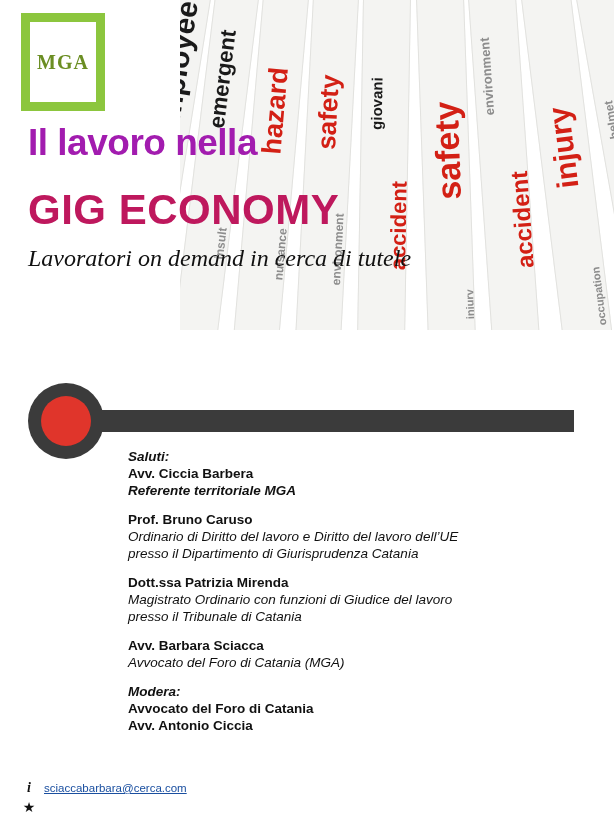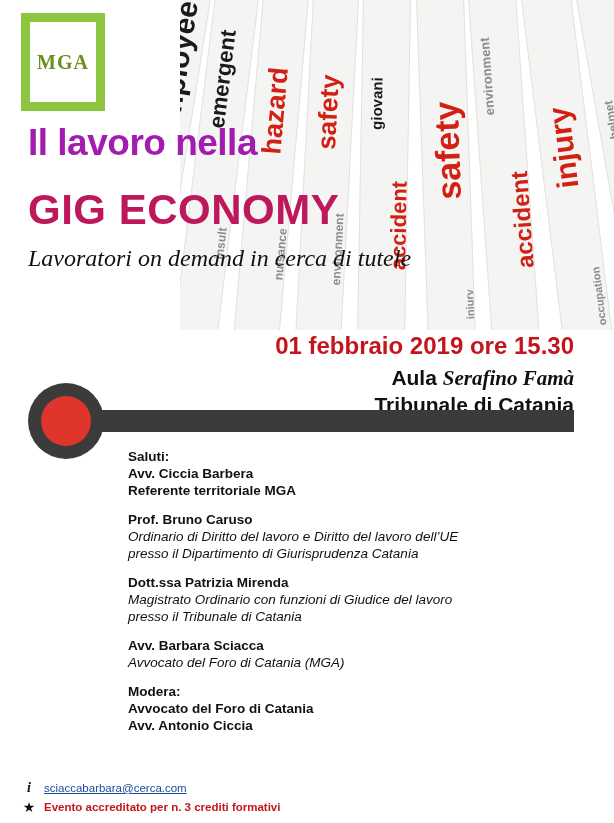--- a/index.html
+++ b/index.html
@@ -182,21 +182,21 @@
     top: 448px;
     width: 430px;
     color: #111;
   }
   .program .line {
     font-size: 13.5px;
     line-height: 17px;
     white-space: nowrap;
   }
   .program .b { font-weight: bold; }
-  .program .bi { font-weight: bold; }
+  .program .bi { font-weight: bold; font-style: italic; }
   .program .it { font-style: italic; }
   .program .gap { height: 12px; }
   .program .indent { padding-left: 28px; }
 
   
   .footer {
     position: absolute;
     left: 22px;
     bottom: 8px;
     width: 560px;
@@ -277,25 +277,20 @@
   <div class="logo">
     <div class="logo-inner">
       <span class="logo-text">MGA</span>
     </div>
   </div>
 
   <div class="title1">Il lavoro nella</div>
   <div class="title2">GIG  ECONOMY</div>
   <div class="subtitle">Lavoratori on demand in cerca di tutele</div>
 
-  <div class="datebox">
-    <div class="d">01 febbraio 2019 ore 15.30</div>
-    <div class="hall"><span>Aula </span><em>Serafino Famà</em></div>
-    <div class="court">Tribunale di Catania</div>
-  </div>
 
   <div class="gavel-head"></div>
   <div class="gavel-handle"></div>
 
   <div class="program">
     <div class="line bi">Saluti:</div>
     <div class="line b">Avv. Ciccia Barbera</div>
     <div class="line bi">Referente territoriale MGA</div>
 
 
@@ -319,17 +314,16 @@
     <div class="line b">Avv. Antonio Ciccia</div>
   </div>
 
   <div class="footer">
     <div class="footer-row">
       <span class="footer-icon info">i</span>
       <a class="mail" href="#">sciaccabarbara@cerca.com</a>
     </div>
     <div class="footer-row">
       <span class="footer-icon">★</span>
-      <span class="accred">Evento accreditato per n. 3 crediti formativi</span>
     </div>
   </div>
 
 </div>
 
 </body></html>

